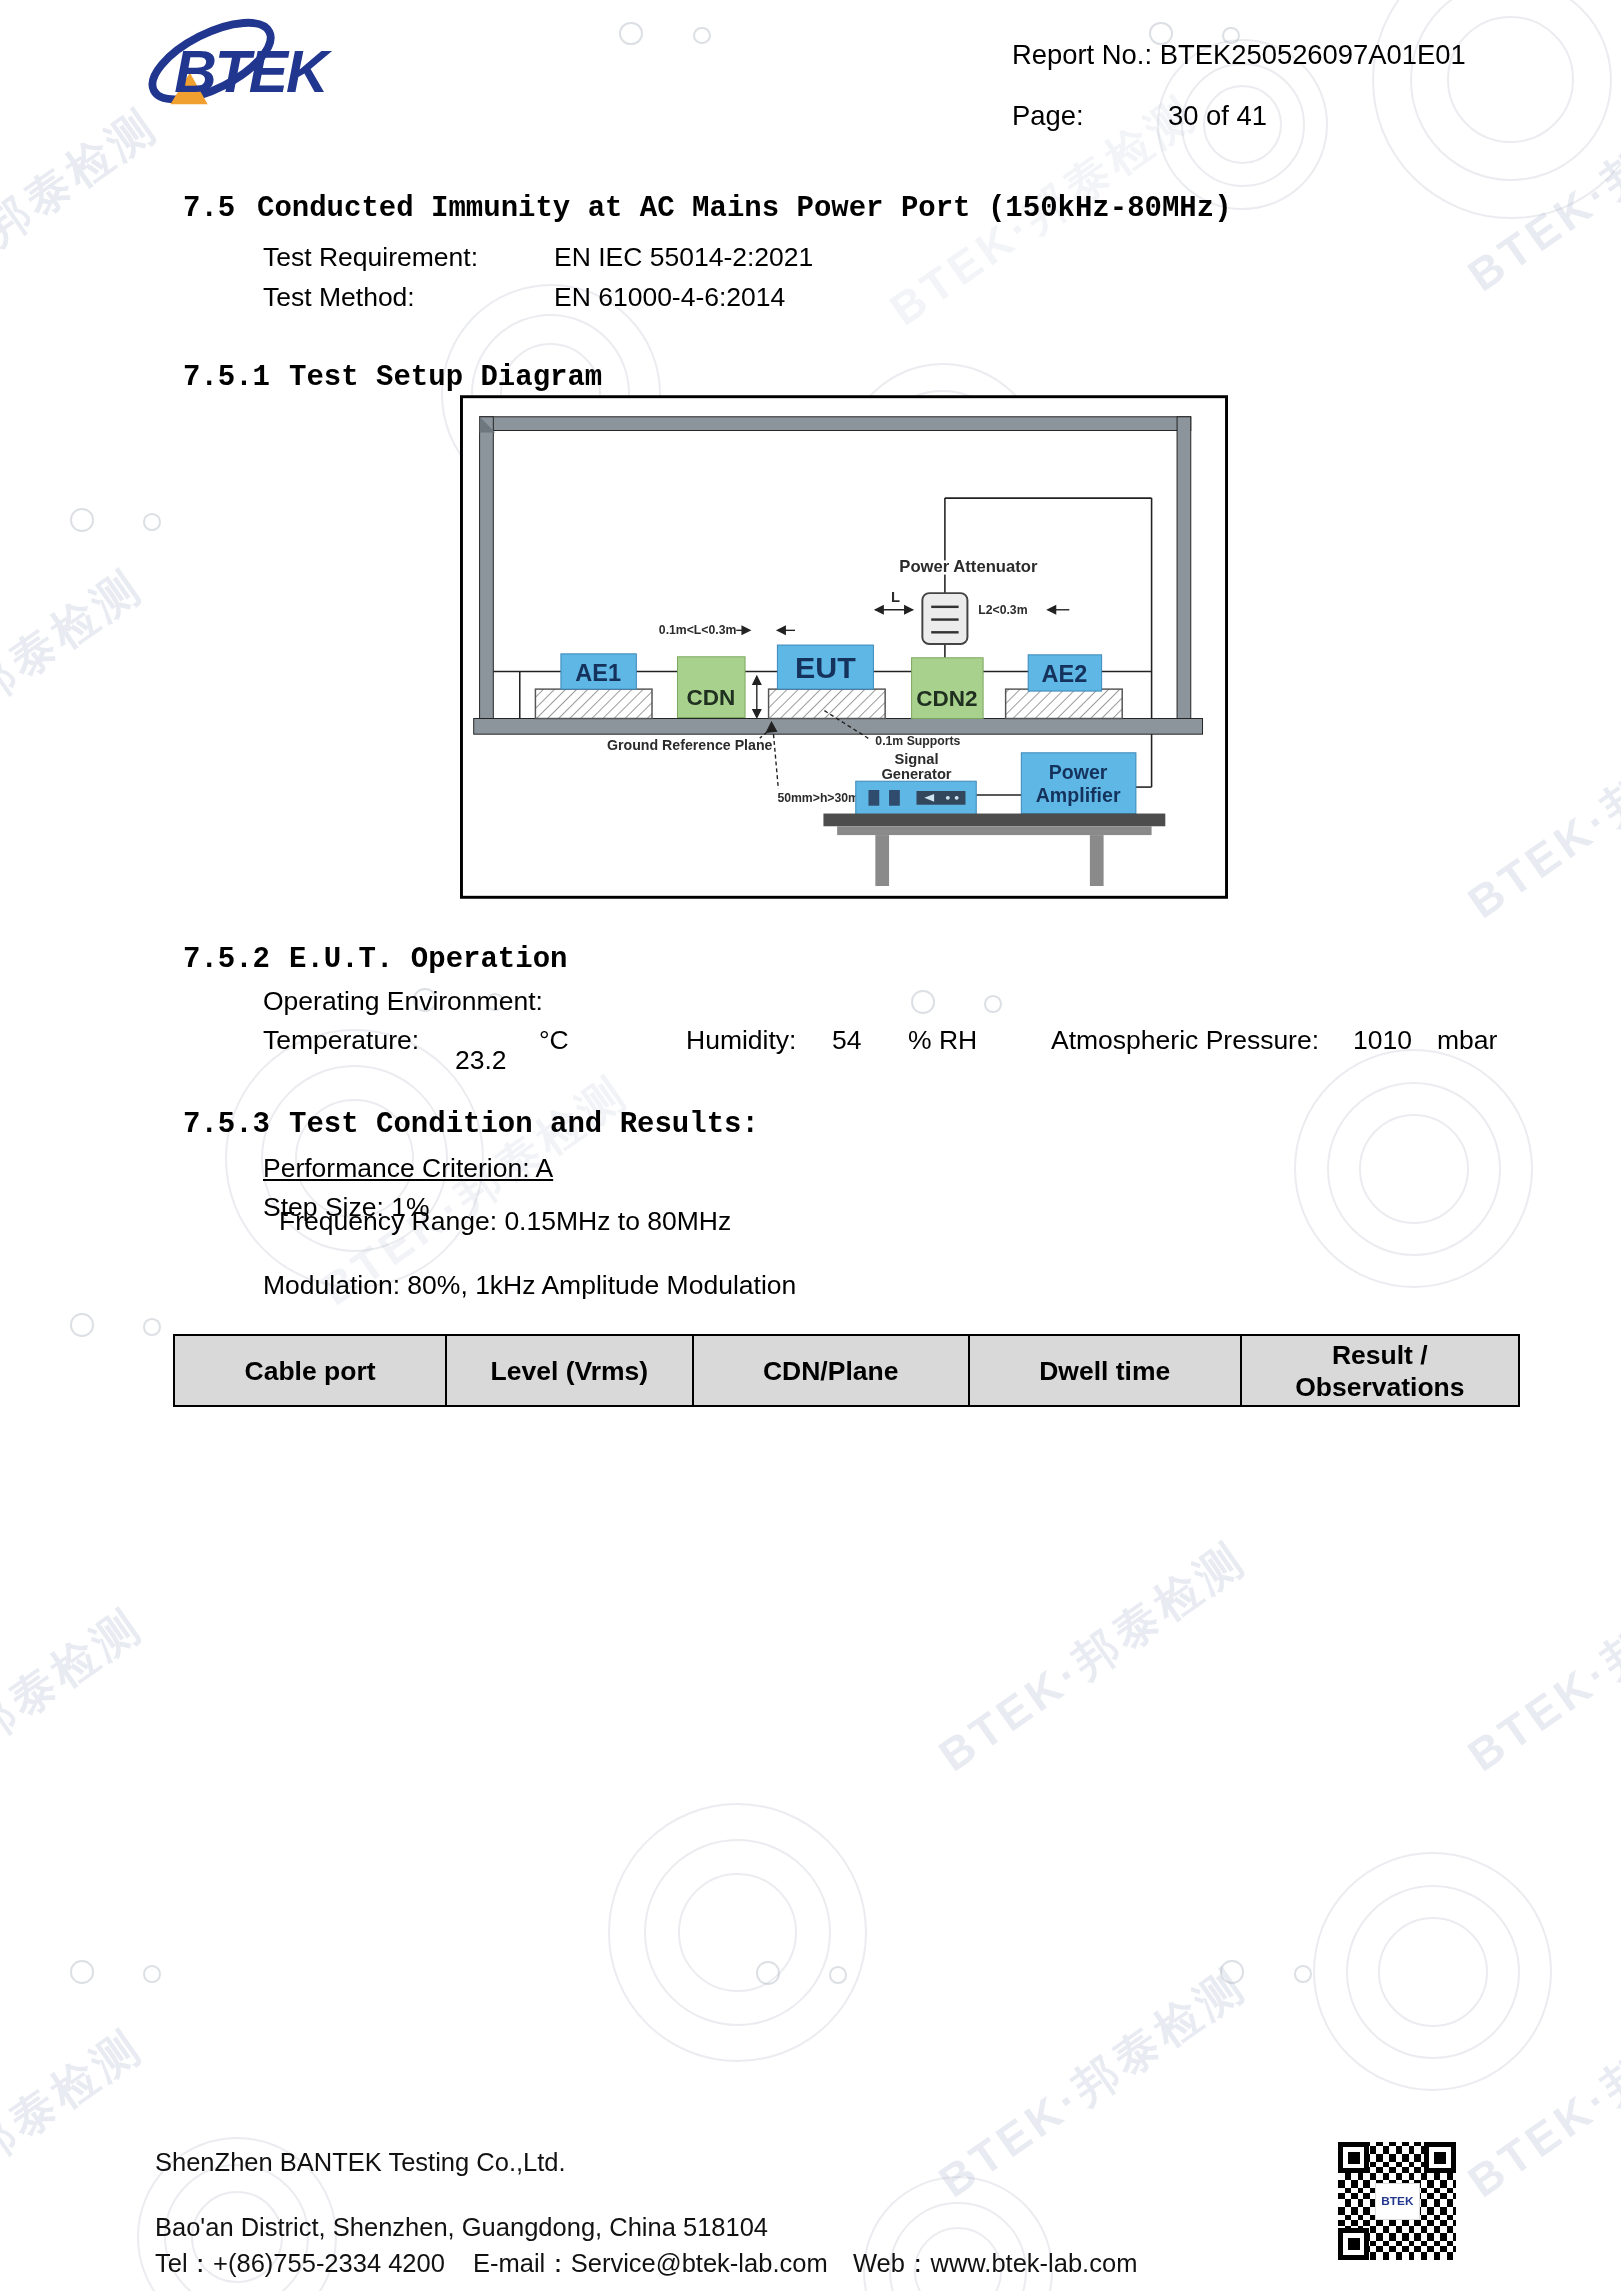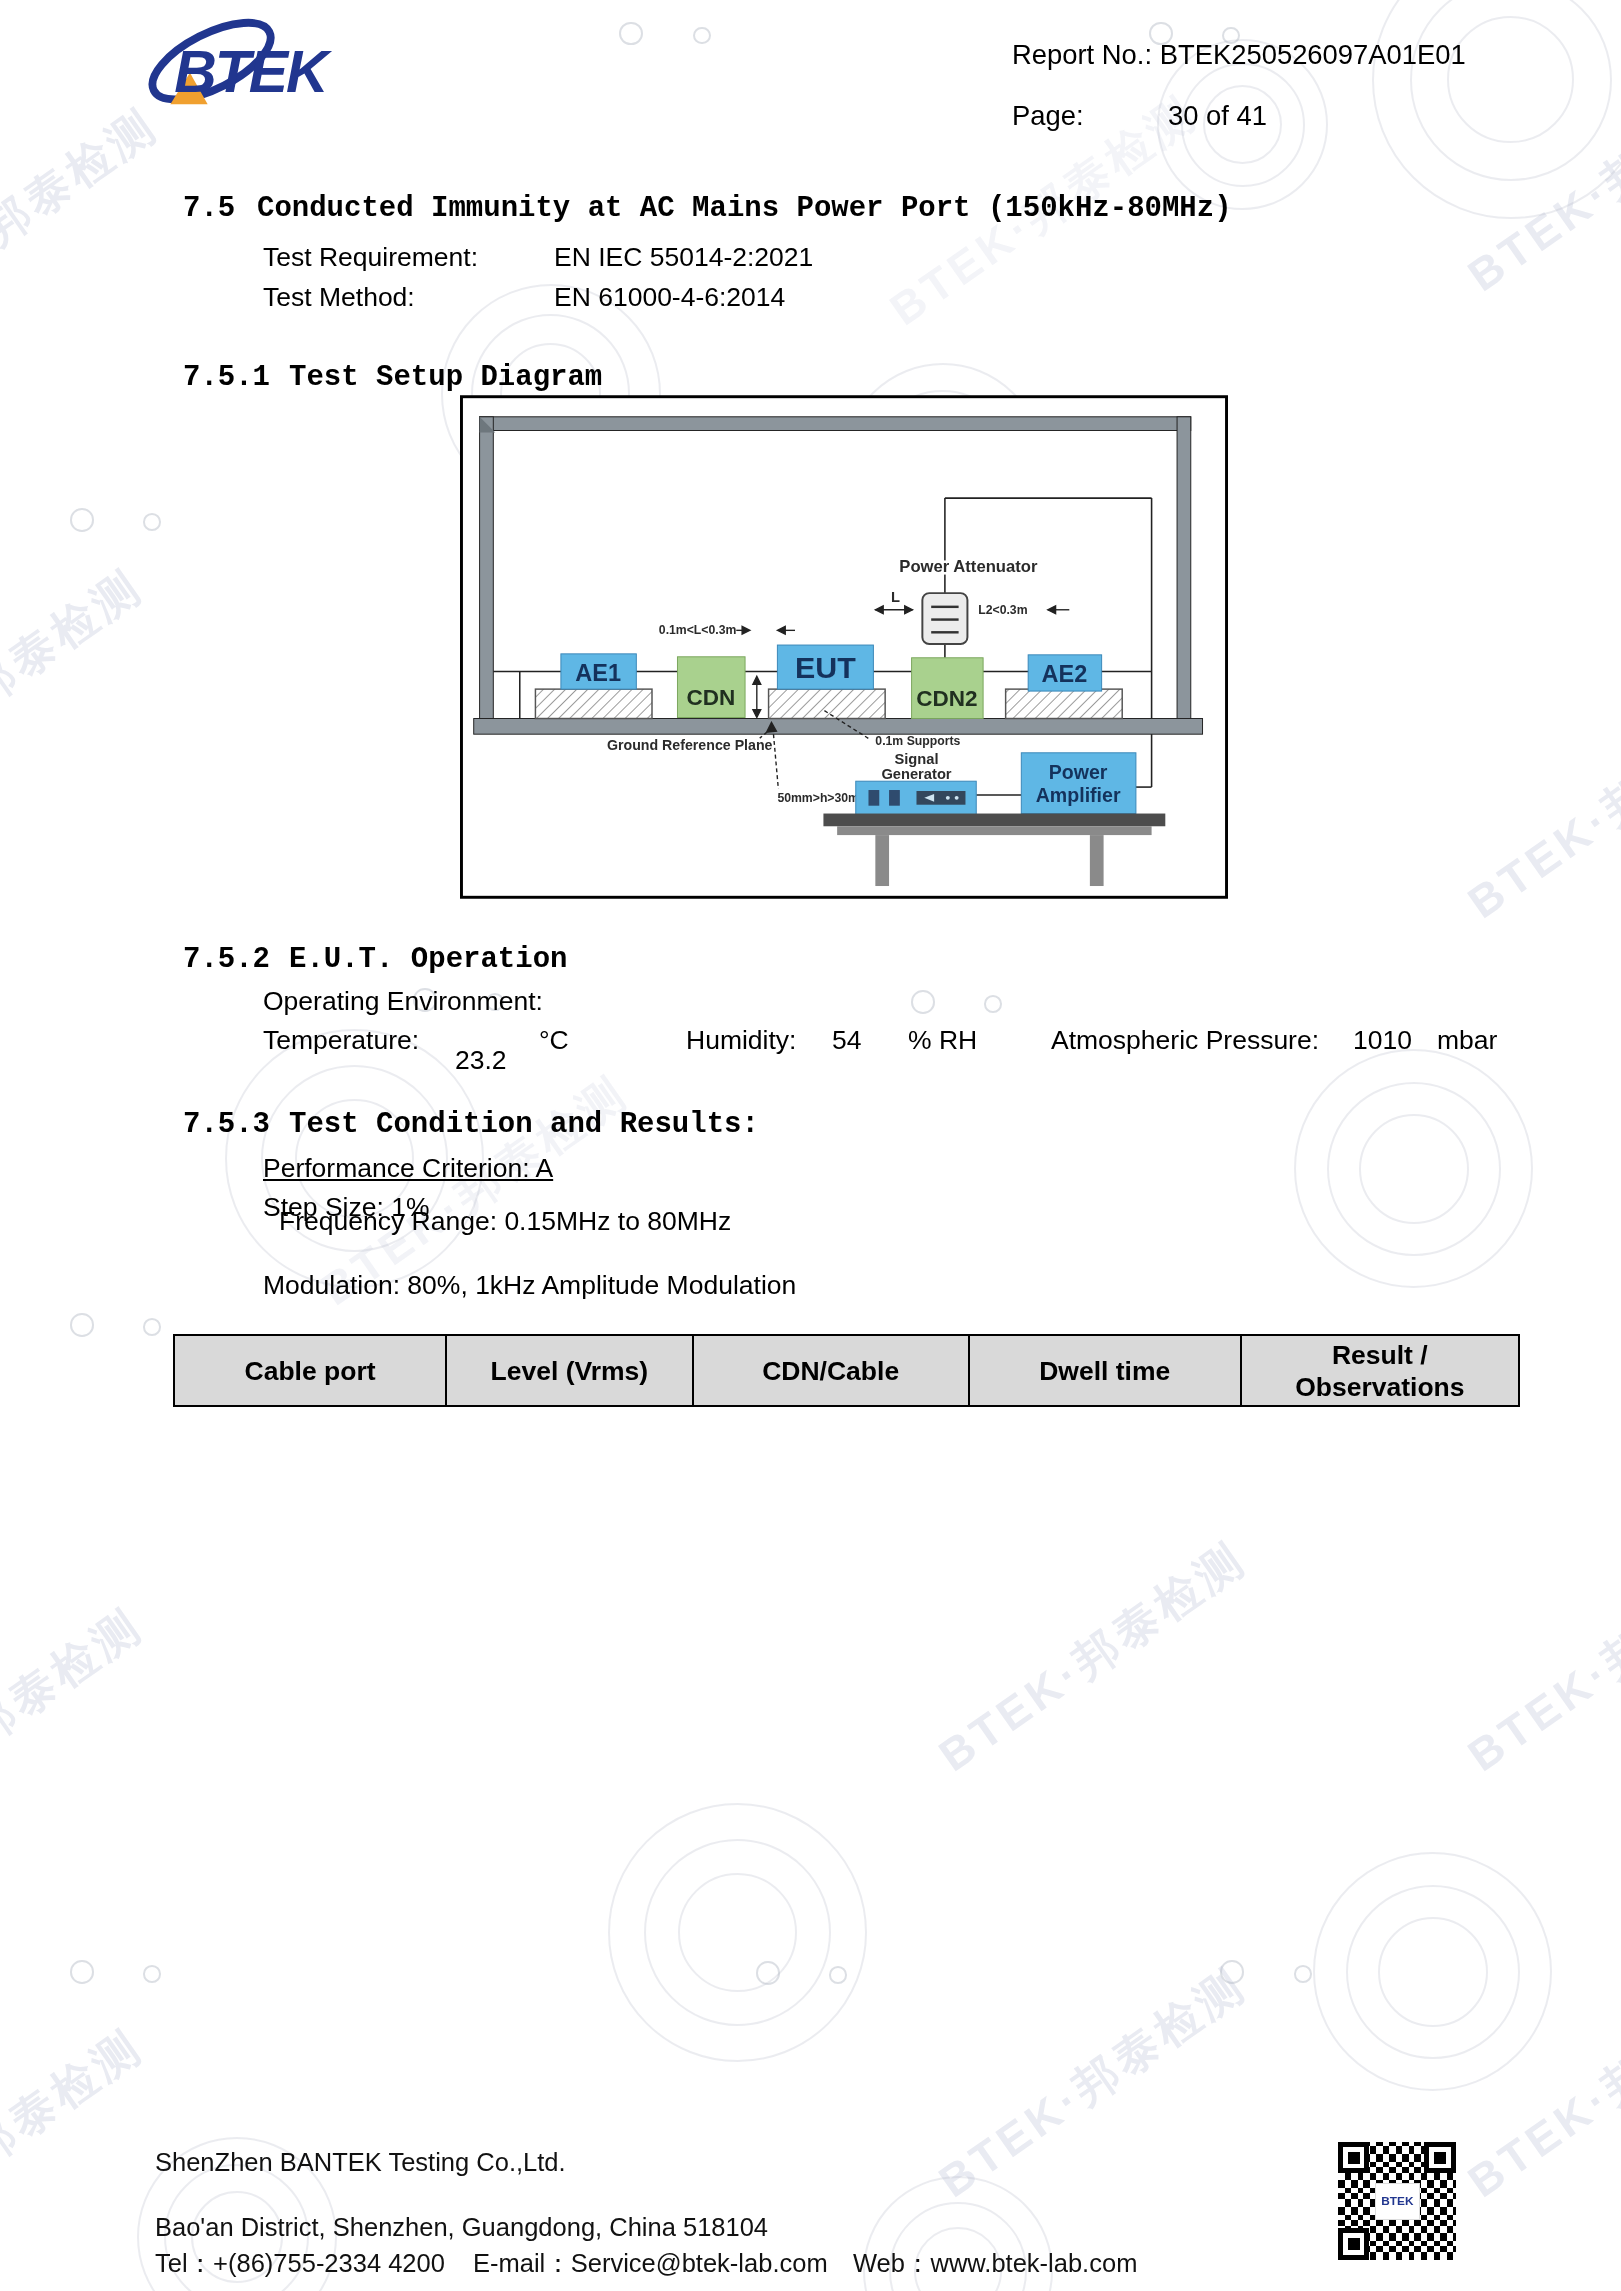--- a/index.html
+++ b/index.html
@@ -272,21 +272,21 @@
   <div class="abs body-txt" style="left:263px;top:1153px;text-decoration:underline;">Performance Criterion: A</div>
   <div class="abs body-txt" style="left:263px;top:1192px;">Step Size: 1%</div>
   <div class="abs body-txt" style="left:263px;top:1206px;margin-left:16px;">Frequency Range: 0.15MHz to 80MHz</div>
   <div class="abs body-txt" style="left:263px;top:1270px;">Modulation: 80%, 1kHz Amplitude Modulation</div>
 
   <table class="results abs" style="left:173px;top:1334px;width:1347px;">
     <tbody>
         <tr>
       <th style="width:267px;">Cable port</th>
       <th style="width:239px;">Level (Vrms)</th>
-      <th style="width:267px;">CDN/Cable</th>
+      <th style="width:267px;">CDN/Plane</th>
       <th style="width:267px;">Dwell time</th>
       <th style="width:267px;">Result / Observations</th>
     </tr>
   </tbody>
     </table>
 
   <div class="abs foot" style="left:155px;top:2148px;">ShenZhen BANTEK Testing Co.,Ltd.</div>
   <div class="abs foot" style="left:155px;top:2213px;">Bao'an District, Shenzhen, Guangdong, China 518104</div>
   <div class="abs foot" style="left:155px;top:2246px;">Tel：+(86)755-2334 4200</div>
   <div class="abs foot" style="left:473px;top:2246px;">E-mail：Service@btek-lab.com</div>

